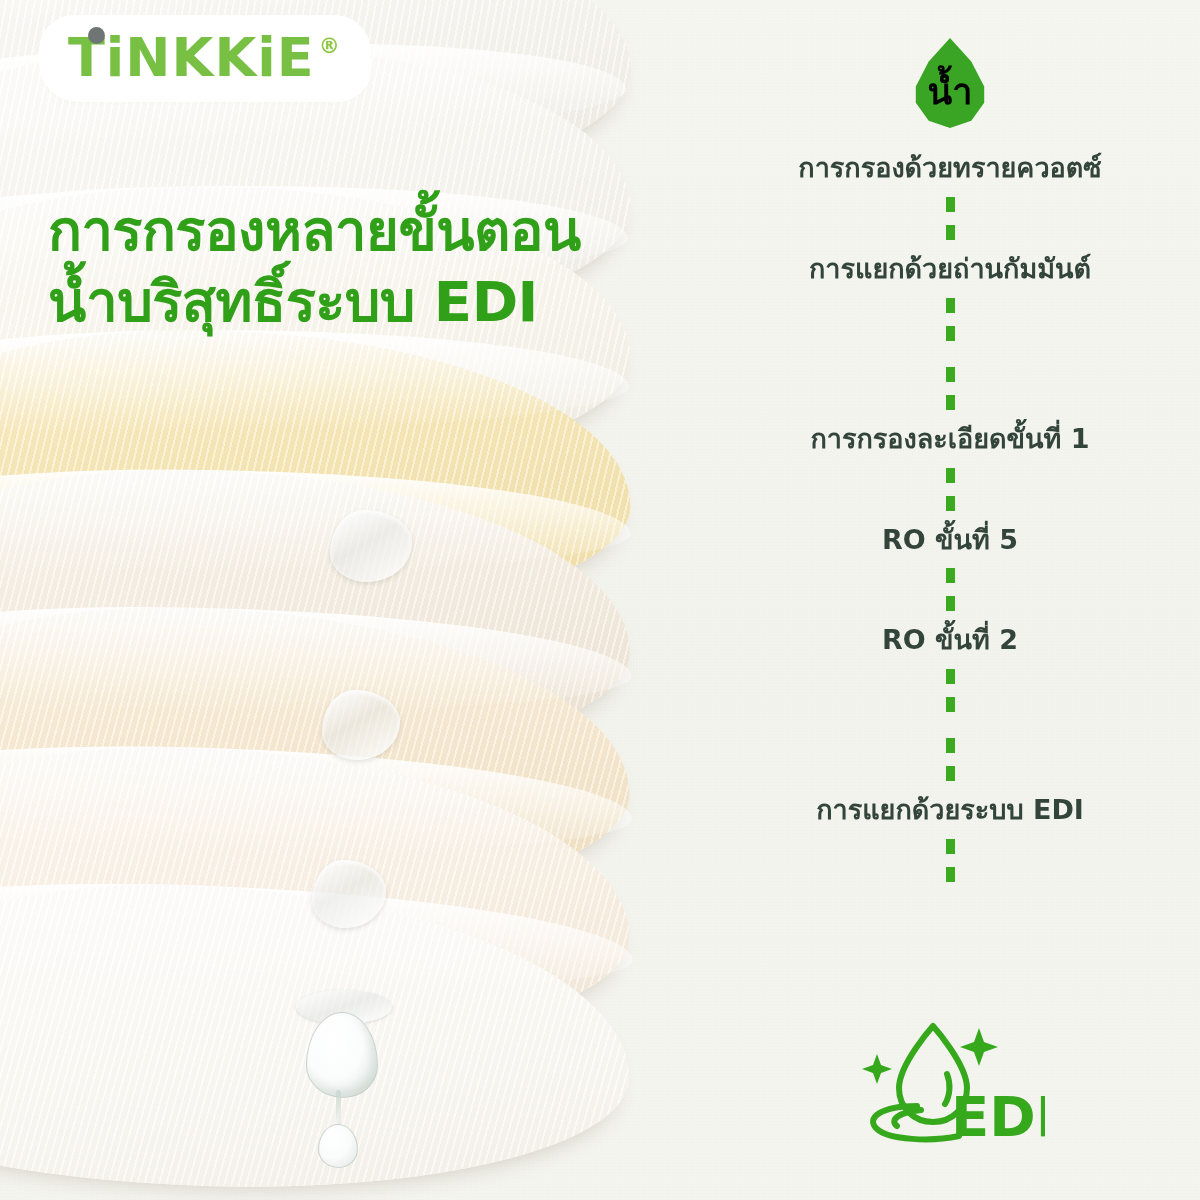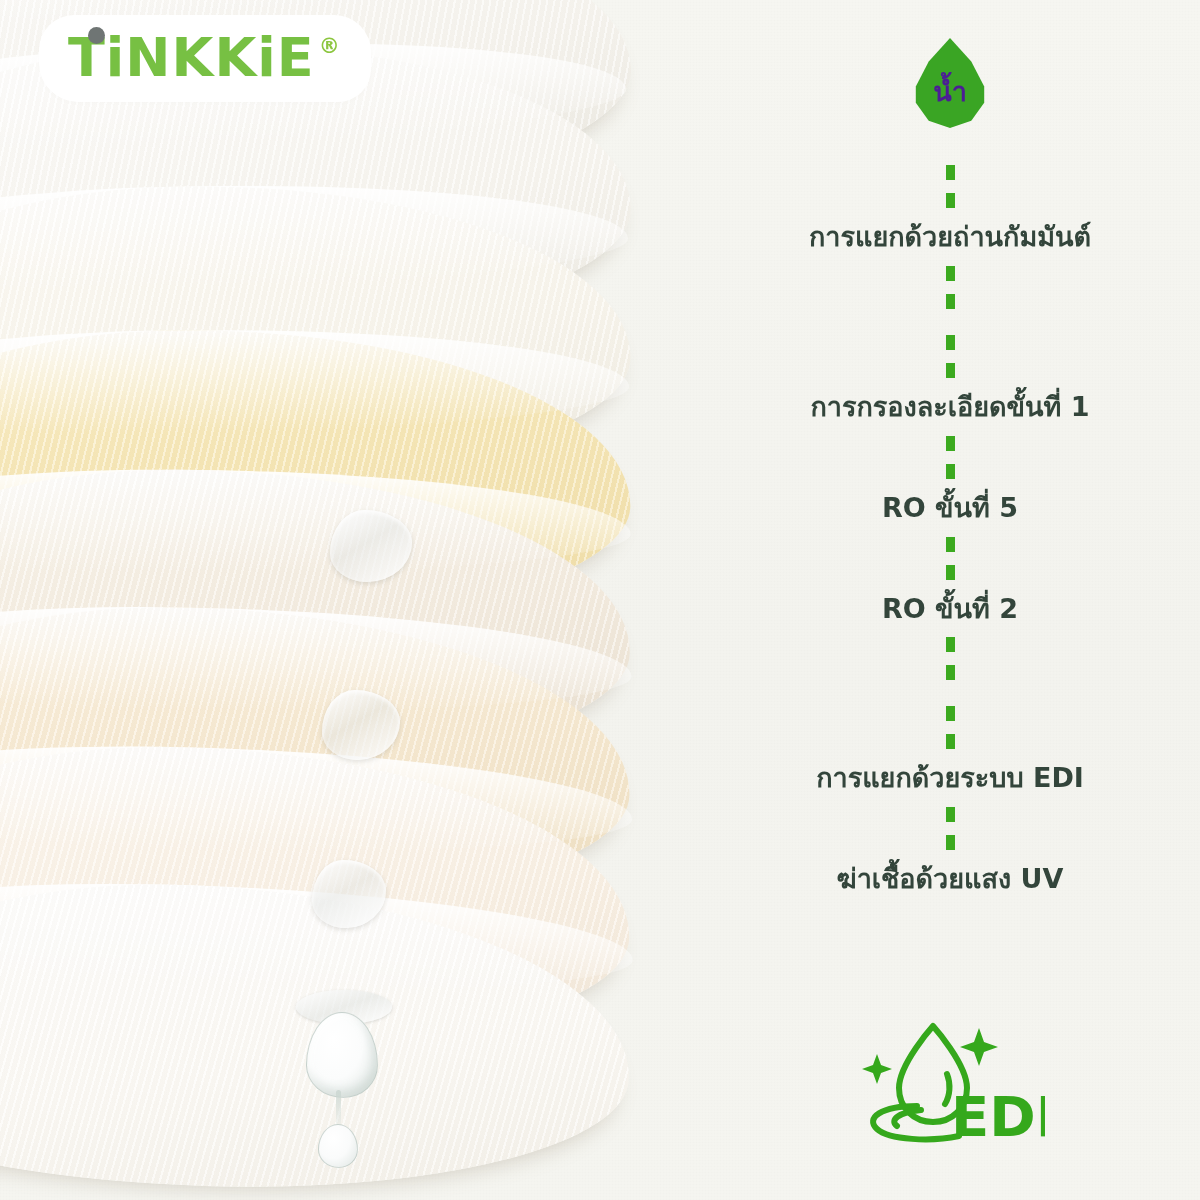--- a/index.html
+++ b/index.html
@@ -203,22 +203,22 @@
     border-radius: 50% 50% 50% 50% / 72% 72% 30% 30%;
     clip-path: polygon(50% 0%, 78% 26%, 95% 54%, 95% 72%, 78% 92%, 50% 100%, 22% 92%, 5% 72%, 5% 54%, 22% 26%);
   }
   .waterdrop .drop-label {
     position: absolute;
     inset: 0;
     display: flex;
     align-items: center;
     justify-content: center;
     padding-top: 16px;
-    color: #4c1d95;
-    font-size: 27px;
+    color: #000000;
+    font-size: 36px;
     font-weight: 700;
     box-sizing: border-box;
     text-align: center;
   }
 
   .steps {
     position: absolute;
     left: 0; right: 0;
     top: 152px;
     display: flex;
@@ -285,29 +285,34 @@
     <div class="drop-tail"></div>
     <div class="drop-small"></div>
   </div>
 
   <div class="logo">
     <div class="logo-word">TiNKKiE</div>
     <div class="logo-dot"></div>
     <div class="logo-reg">®</div>
   </div>
 
+  <div class="headline">
+    <div class="ln">การกรองหลายขั้นตอน</div>
+    <div class="ln">น้ำบริสุทธิ์ระบบ EDI</div>
+  </div>
 
   <div class="flow">
 
     <div class="waterdrop">
       <div class="shape"></div>
       <div class="drop-label">น้ำ</div>
     </div>
 
     <div class="steps" id="steps">
+        <div class="step">การกรองด้วยทรายควอตซ์</div>
         <div class="connector">
           <i></i>
           <i></i>
         </div>
         <div class="step">การแยกด้วยถ่านกัมมันต์</div>
         <div class="connector">
           <i></i>
           <i></i>
         </div>
         <div class="connector">
@@ -331,21 +336,20 @@
         </div>
         <div class="connector">
           <i></i>
           <i></i>
         </div>
         <div class="step">การแยกด้วยระบบ EDI</div>
         <div class="connector">
           <i></i>
           <i></i>
         </div>
-        <div class="step">ฆ่าเชื้อด้วยแสง UV</div>
       </div>
 
     <div class="edi-badge">
       <svg viewBox="0 0 190 130" width="190" height="130" aria-hidden="true">
         <g fill="none" stroke="#35a81c" stroke-width="6" stroke-linecap="round" stroke-linejoin="round">
 
           <path d="M78 8 C78 8 112 46 112 70 C112 90 97 104 78 104 C59 104 44 90 44 70 C44 46 78 8 78 8 Z"></path>
 
           <path d="M92 56 C96 66 95 78 90 86"></path>
 

